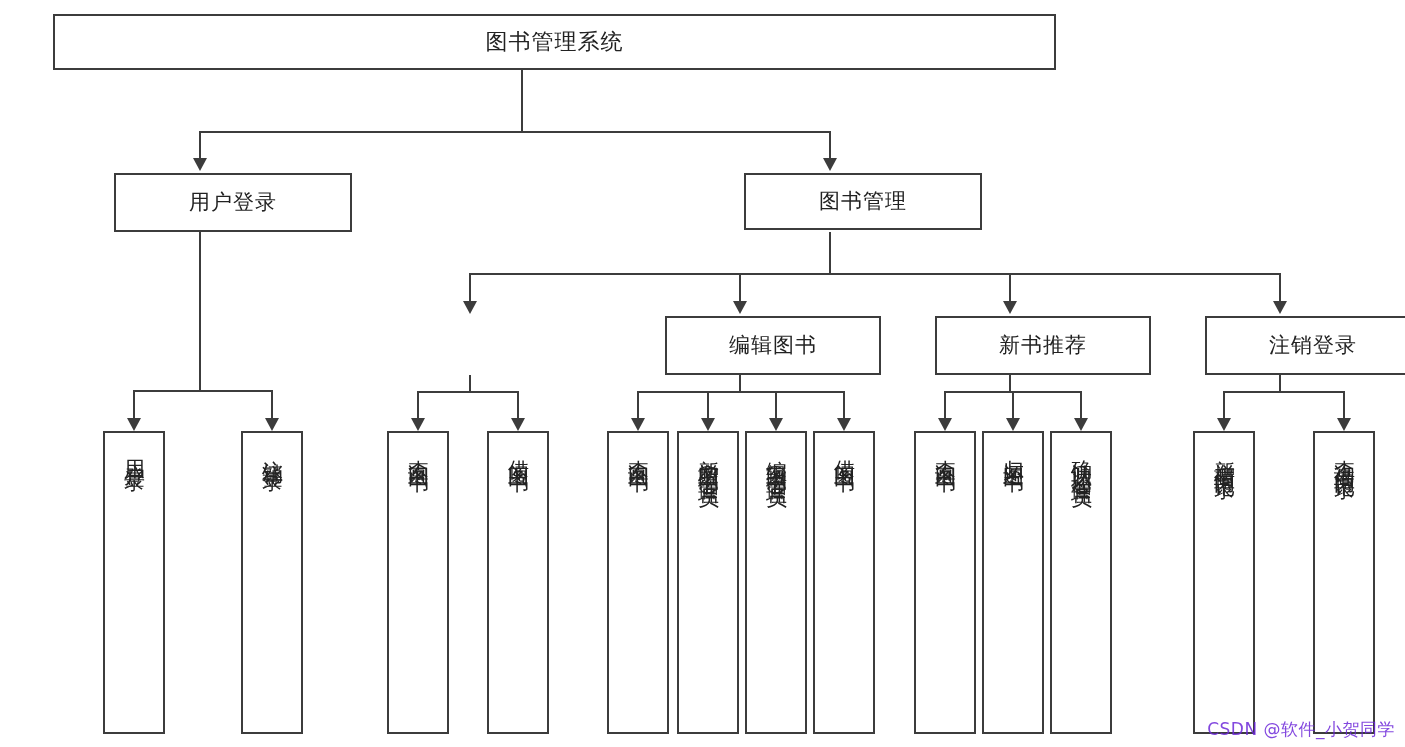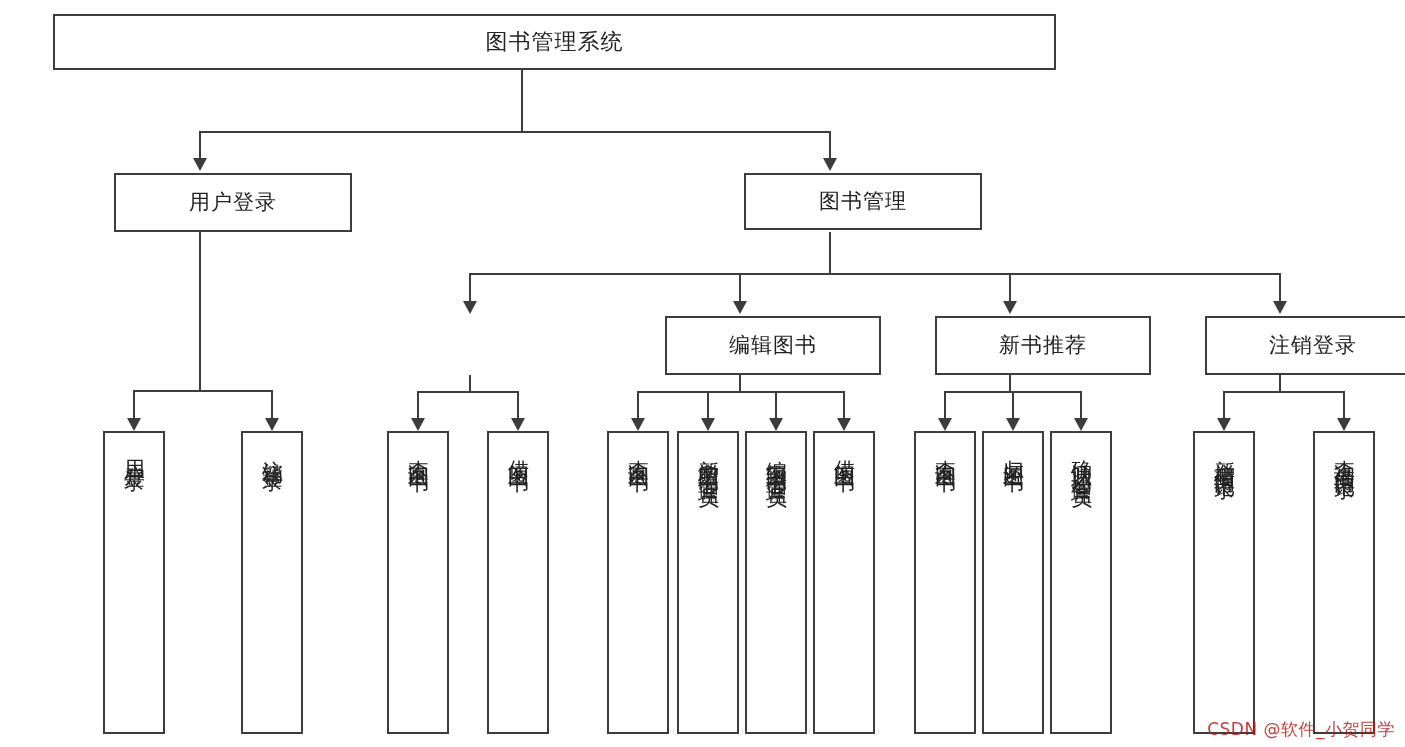--- a/index.html
+++ b/index.html
@@ -60,21 +60,21 @@
     width:0;height:0;
     border-left:7px solid transparent;
     border-right:7px solid transparent;
     border-top:13px solid #3c3c3c;
   }
   .watermark{
     position:absolute;
     right:10px;
     bottom:6px;
     font-size:17px;
-    color:#b91c1c;
+    color:#6d28d9;
     opacity:.85;
     white-space:nowrap;
     letter-spacing:.5px;
   }
 </style>
 </head>
 <body>
 
 <div id="canvas">
 

